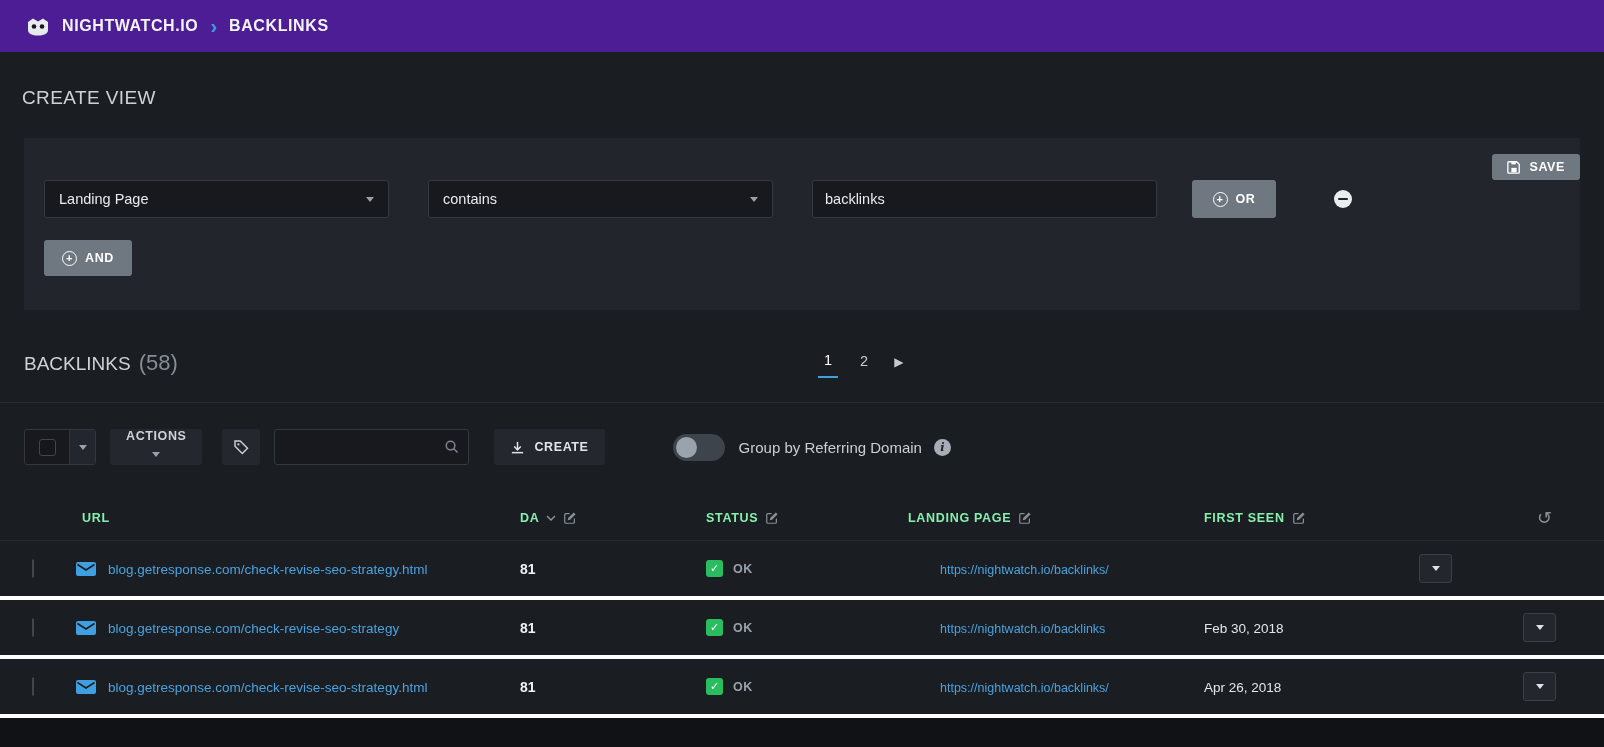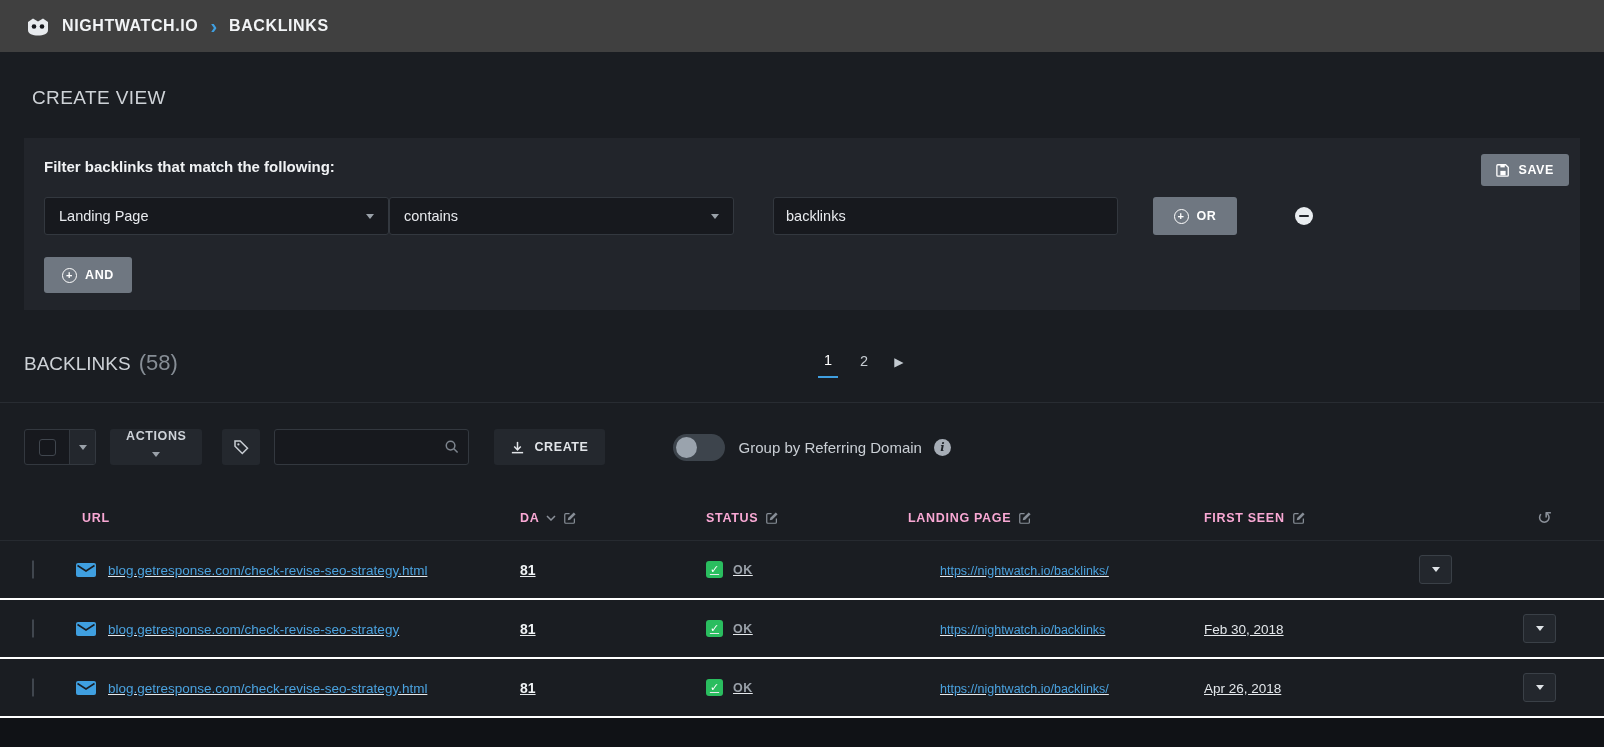--- a/index.html
+++ b/index.html
@@ -4,46 +4,46 @@
 <style>
   * { box-sizing: border-box; }
   html,body { margin:0; padding:0; }
   body {
     width:1604px; height:747px; overflow:hidden;
     background:#1a1d22; color:#e6e9ec;
     font-family:"Liberation Sans","DejaVu Sans",sans-serif;
   }
 
   
-  .navbar { height:52px; background:#404040; display:flex; align-items:center; padding:0 26px; }
+  .navbar { height:52px; background:#4c1d95; display:flex; align-items:center; padding:0 26px; }
   .logo { display:flex; align-items:center; margin-right:12px; cursor:pointer; }
   .brand, .crumb-section { font-size:16px; font-weight:bold; letter-spacing:.6px; color:#f2f4f6; }
   .brand { cursor:pointer; }
   .crumb-sep { color:#3f9fe0; font-size:20px; font-weight:bold; margin:0 12px; line-height:1; }
 
   
-  .page-title { margin:34px 0 0 32px; font-size:19px; color:#ced2d7; letter-spacing:.4px; line-height:24px; }
+  .page-title { margin:34px 0 0 22px; font-size:19px; color:#ced2d7; letter-spacing:.4px; line-height:24px; }
 
   
   .filter-panel { position:relative; margin:28px 24px 0; background:#22252b; padding:20px; height:172px; }
   .filter-heading { font-size:15px; font-weight:bold; color:#f0f2f4; }
   .gray-btn {
     background:#6f7781; color:#fff; border:none; border-radius:3px;
     font-weight:bold; font-size:12.5px; letter-spacing:.6px;
     display:inline-flex; align-items:center; justify-content:center; gap:8px; cursor:pointer;
     font-family:inherit;
   }
-  .save-btn { position:absolute; top:16px; right:11px; height:32px; padding:0 15px; }
+  .save-btn { position:absolute; top:16px; right:0; height:26px; padding:0 15px; }
   .filter-row { display:flex; align-items:center; margin-top:22px; }
   .select {
     width:345px; height:38px; background:#17191e; border:1px solid #33383f; border-radius:3px;
     display:flex; align-items:center; justify-content:space-between; padding:0 14px;
     font-size:14.5px; color:#e8eaee; cursor:pointer;
   }
-  .select + .select { }
+  .select + .select { margin-left:39px; }
   .text-input {
     width:345px; height:38px; background:#17191e; border:1px solid #33383f; border-radius:3px;
     color:#e8eaee; font-size:14.5px; padding:0 12px; margin-left:39px; outline:none;
     font-family:inherit;
   }
   .or-btn { margin-left:35px; width:84px; height:38px; }
   .and-btn { margin-top:22px; width:88px; height:36px; }
   .plus-circle {
     width:15px; height:15px; border:1.5px solid #fff; border-radius:50%;
     display:flex; align-items:center; justify-content:center;
@@ -94,28 +94,28 @@
     font-family:"DejaVu Serif", serif; font-style:italic;
   }
 
   
   .thead, .trow {
     display:grid;
     grid-template-columns:44px 32px 412px 186px 202px 296px 296px 1fr;
     padding-left:32px; align-items:center;
   }
   .thead { margin-top:30px; height:46px; border-bottom:1px solid #262a30; }
-  .hlabel { font-size:12.5px; font-weight:bold; color:#f9a8d4; letter-spacing:.7px; display:flex; align-items:center; gap:7px; }
+  .hlabel { font-size:12.5px; font-weight:bold; color:#86efac; letter-spacing:.7px; display:flex; align-items:center; gap:7px; }
   .h-url { grid-column:2 / 4; padding-left:6px; }
   .h-action { display:flex; justify-content:flex-end; padding-right:52px; }
   .refresh-icon { font-size:18px; color:#8a9099; cursor:pointer; line-height:1; }
   .edit-icon { display:flex; cursor:pointer; }
   .sort-icon { display:flex; cursor:pointer; }
 
-  .trow { height:59px; border-bottom:2px solid #ffffff;text-decoration:underline; }
+  .trow { height:59px; border-bottom:4px solid #ffffff; }
   .c-ico { display:flex; }
   .c-url { padding-right:16px; white-space:nowrap; overflow:hidden; }
   .link { color:#4aa2df; font-size:13.5px; text-decoration:none; cursor:pointer; }
   .link.small { font-size:12.5px;padding-left:32px; }
   .da-val { font-weight:bold; font-size:14px; color:#f0f3f5; }
   .c-status { display:flex; align-items:center; gap:10px; }
   .ok-badge {
     width:17px; height:17px; border-radius:3px; background:#2abd5f;
     display:flex; align-items:center; justify-content:center;
     color:#fff; font-size:11px; font-weight:bold;
@@ -145,21 +145,20 @@
       </svg>
   </span>
   <span class="brand">NIGHTWATCH.IO</span>
   <span class="crumb-sep">›</span>
   <span class="crumb-section">BACKLINKS</span>
 </header>
 
 <div class="page-title">CREATE VIEW</div>
 
 <section class="filter-panel">
-  <div class="filter-heading">Filter backlinks that match the following:</div>
   <button class="gray-btn save-btn">
     <span style="display:flex;">
       <svg width="14" height="14" viewBox="0 0 16 16">
           <path d="M2 2 h9 l3 3 v9 a1 1 0 0 1 -1 1 h-11 a1 1 0 0 1 -1 -1 v-11 a1 1 0 0 1 1 -1 z" fill="none" stroke="#fff" stroke-width="1.5"></path>
           <rect x="5" y="9" width="6" height="5" fill="#fff"></rect>
           <rect x="5" y="2" width="5" height="3" fill="#fff"></rect>
         </svg>
     </span>
     <span>SAVE</span>
   </button>

